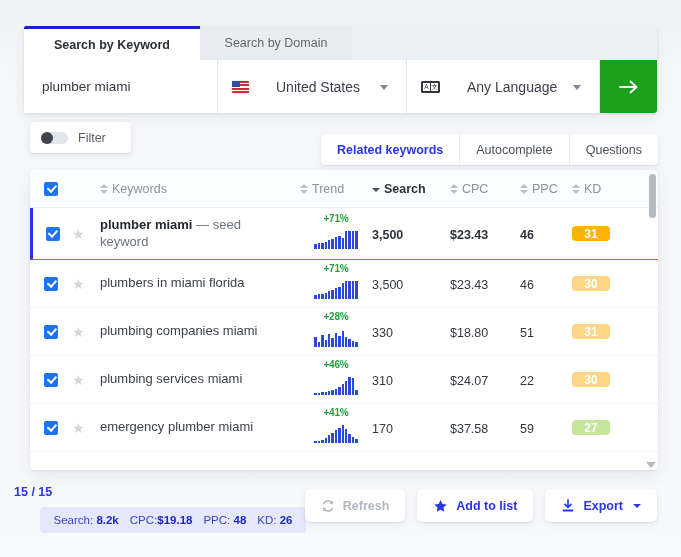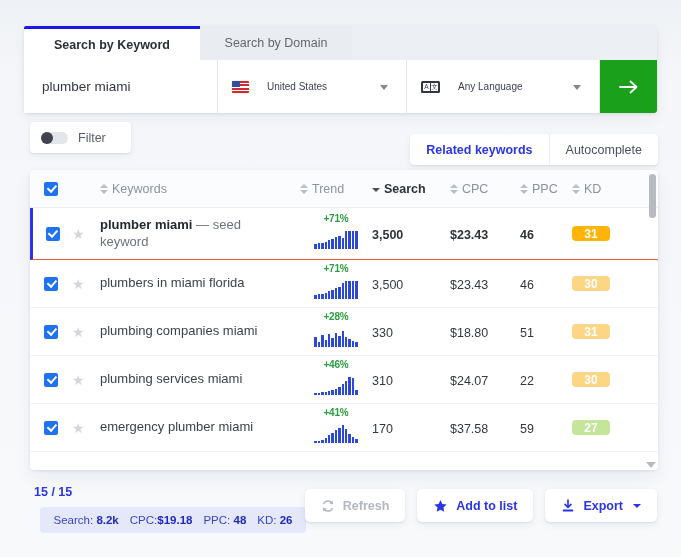--- a/index.html
+++ b/index.html
@@ -83,23 +83,23 @@
     display: flex;
     align-items: center;
     border-right: 1px solid #e4e8ed;
     box-sizing: border-box;
     cursor: pointer;
     position: relative;
   }
   .sel-country { width: 189px; padding-left: 14px; }
   .sel-language { width: 193px; padding-left: 14px; }
   .sel-field .sel-label {
-    font-size: 10px;
+    font-size: 14px;
     color: #3a3f49;
-    margin-left: 18px;
+    margin-left: 27px;
   }
   .caret {
     position: absolute;
     right: 18px;
     top: 50%;
     margin-top: -2px;
     width: 0; height: 0;
     border-left: 4.5px solid transparent;
     border-right: 4.5px solid transparent;
     border-top: 5px solid #7e8593;
@@ -412,21 +412,21 @@
     width: 0; height: 0;
     border-left: 5px solid transparent;
     border-right: 5px solid transparent;
     border-top: 6px solid #b6bac1;
     cursor: pointer;
   }
 
   
   .count-label {
     position: absolute;
-    left: 34px;
+    left: 14px;
     top: 485px;
     font-size: 12.5px;
     font-weight: bold;
     color: #2b35e8;
   }
   .summary {
     position: absolute;
     left: 40px;
     top: 507px;
     width: 266px;
@@ -529,20 +529,23 @@
       </span>
     <span class="filter-label">Filter</span>
   </div>
 
   <div class="seg">
     <div class="seg-item active">
       <span>Related keywords</span>
     </div>
     <div class="seg-item">
       <span>Autocomplete</span>
+    </div>
+    <div class="seg-item">
+      <span>Questions</span>
     </div>
   </div>
 </div>
 
 <div class="table-card">
 
   <div class="thead">
     <div class="col-check">
       <span class="cb"></span>
     </div>

